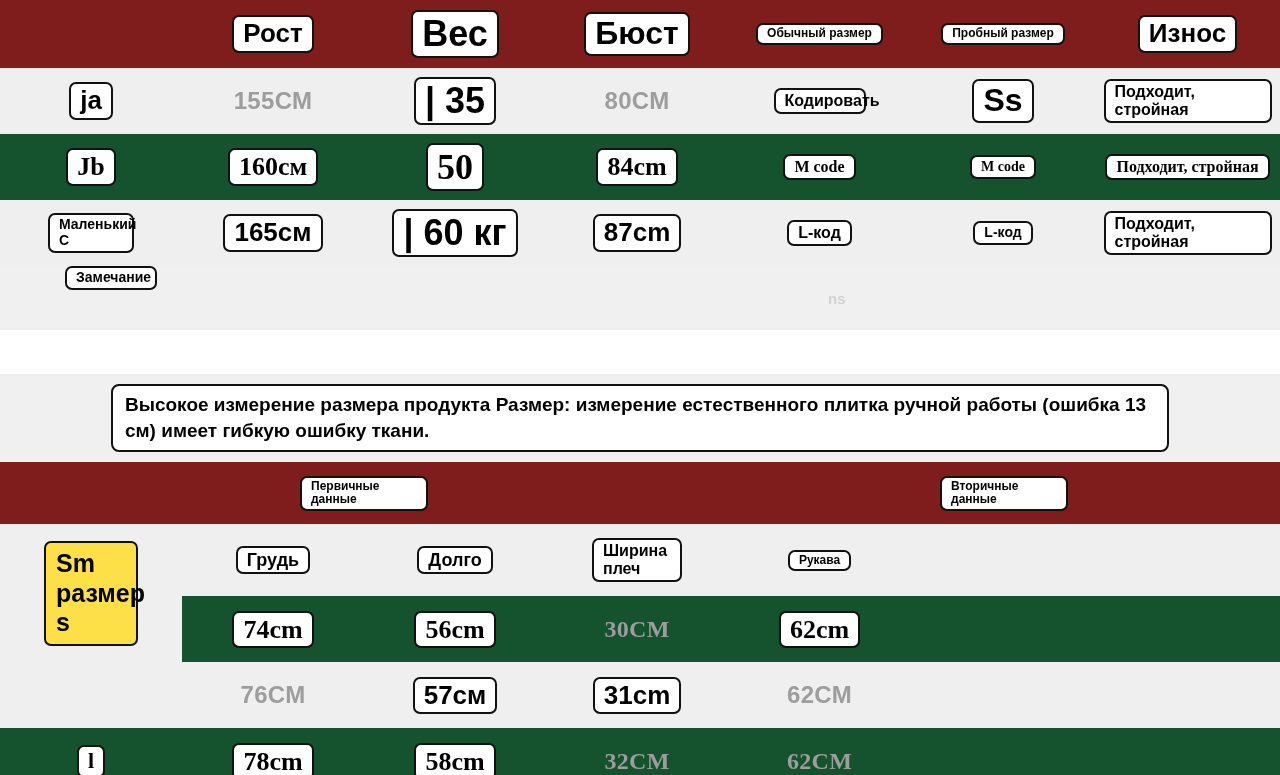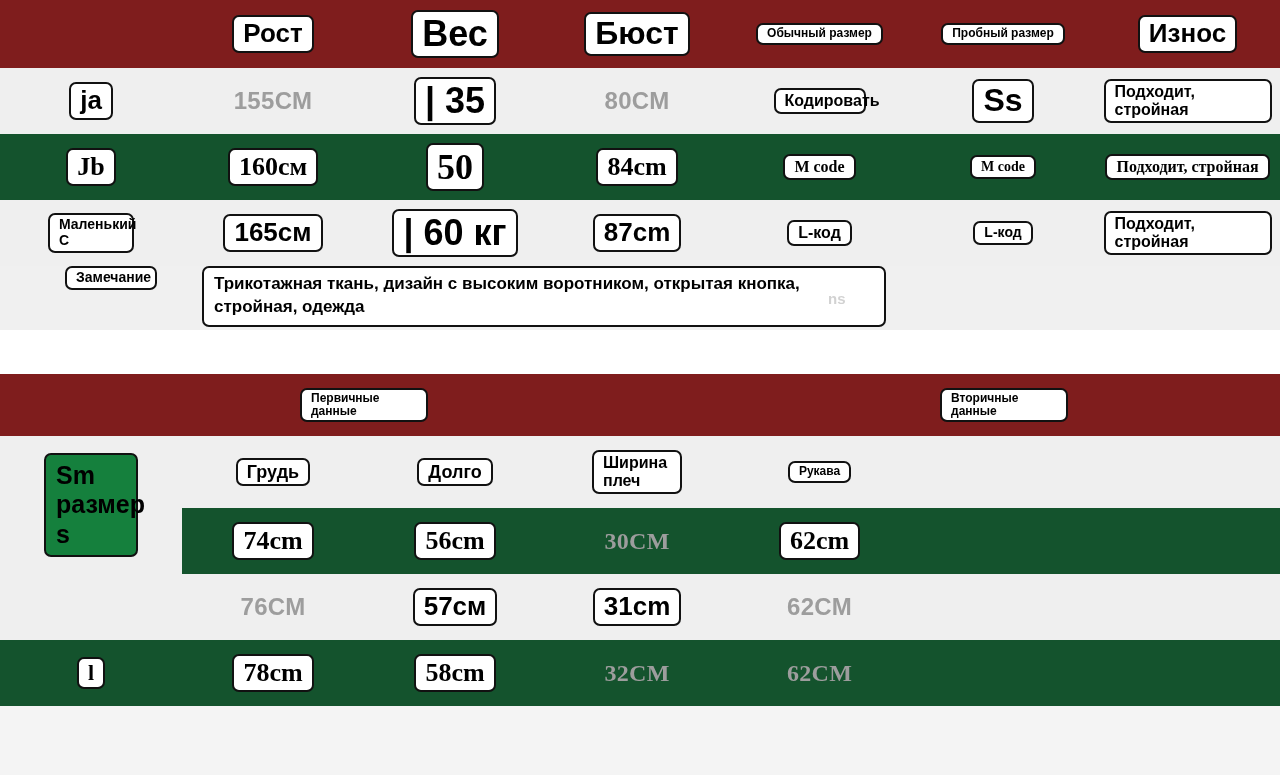--- a/index.html
+++ b/index.html
@@ -121,21 +121,21 @@
     font-weight: bold;
     line-height: 1.35;
     color: #000;
     text-align: left;
     max-width: 1030px;
   }
 
   
   .vbox {
     display: inline-block;
-    background: #15803d;
+    background: #fde047;
     border: 2px solid #111111;
     border-radius: 7px;
     padding: 6px 10px;
     font-size: 25px;
     font-weight: bold;
     line-height: 1.18;
     color: #000;
     text-align: left;
     width: 70px;
   }
@@ -306,29 +306,29 @@
         </td>
       </tr>
     </tbody>
   </table>
 
   <div style="position:relative; background:#f0f0f0; height:64px;">
     <div style="display:flex; align-items:flex-start; height:64px;padding-left:20px;">
       <div style="width:182px; display:flex; justify-content:center;">
         <span class="box f14" style="max-width:92px">Замечание</span>
       </div>
-      <div style="flex:1; padding-left:0px;">
-        <span class="note-box" style="max-width:660px">Трикотажная ткань, дизайн с высоким воротником, открытая кнопка, стройная, одежда</span>
-      </div>
     </div>
     <span class="ghost" style="left:820px; top:24px;">ns</span>
   </div>
 
   <div class="band"></div>
 
+  <div class="headline-wrap">
+    <span class="headline">Высокое измерение размера продукта Размер: измерение естественного плитка ручной работы (ошибка 13 см) имеет гибкую ошибку ткани.</span>
+  </div>
 
   <table class="tbl">
     <colgroup>
       <col style="width:182px">
       <col style="width:182px">
       <col style="width:182px">
       <col style="width:182px">
       <col style="width:183px">
       <col style="width:184px">
       <col style="width:185px">

